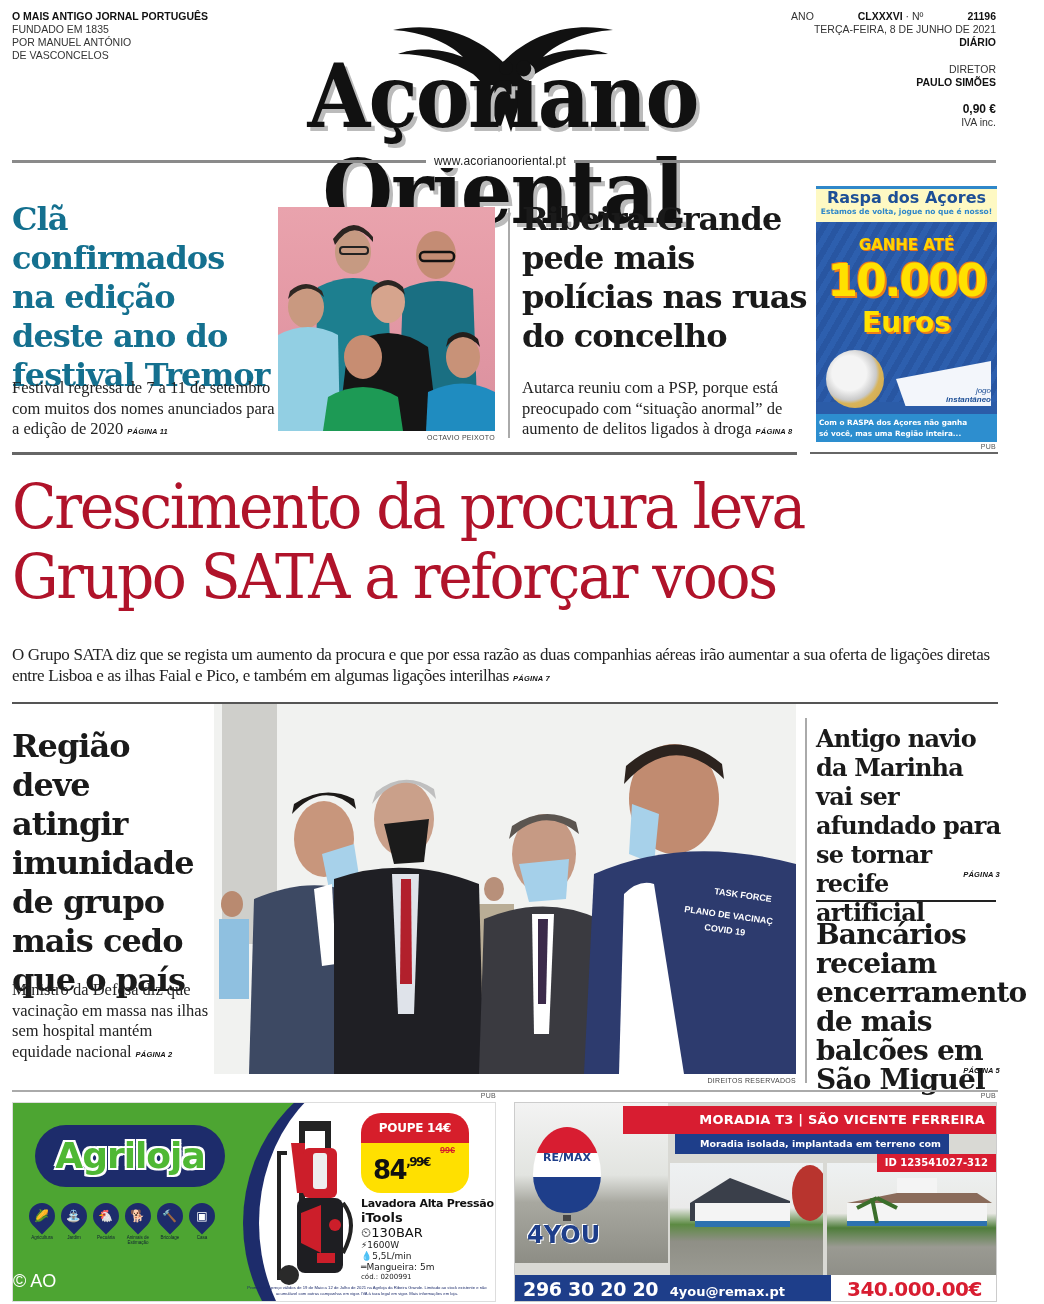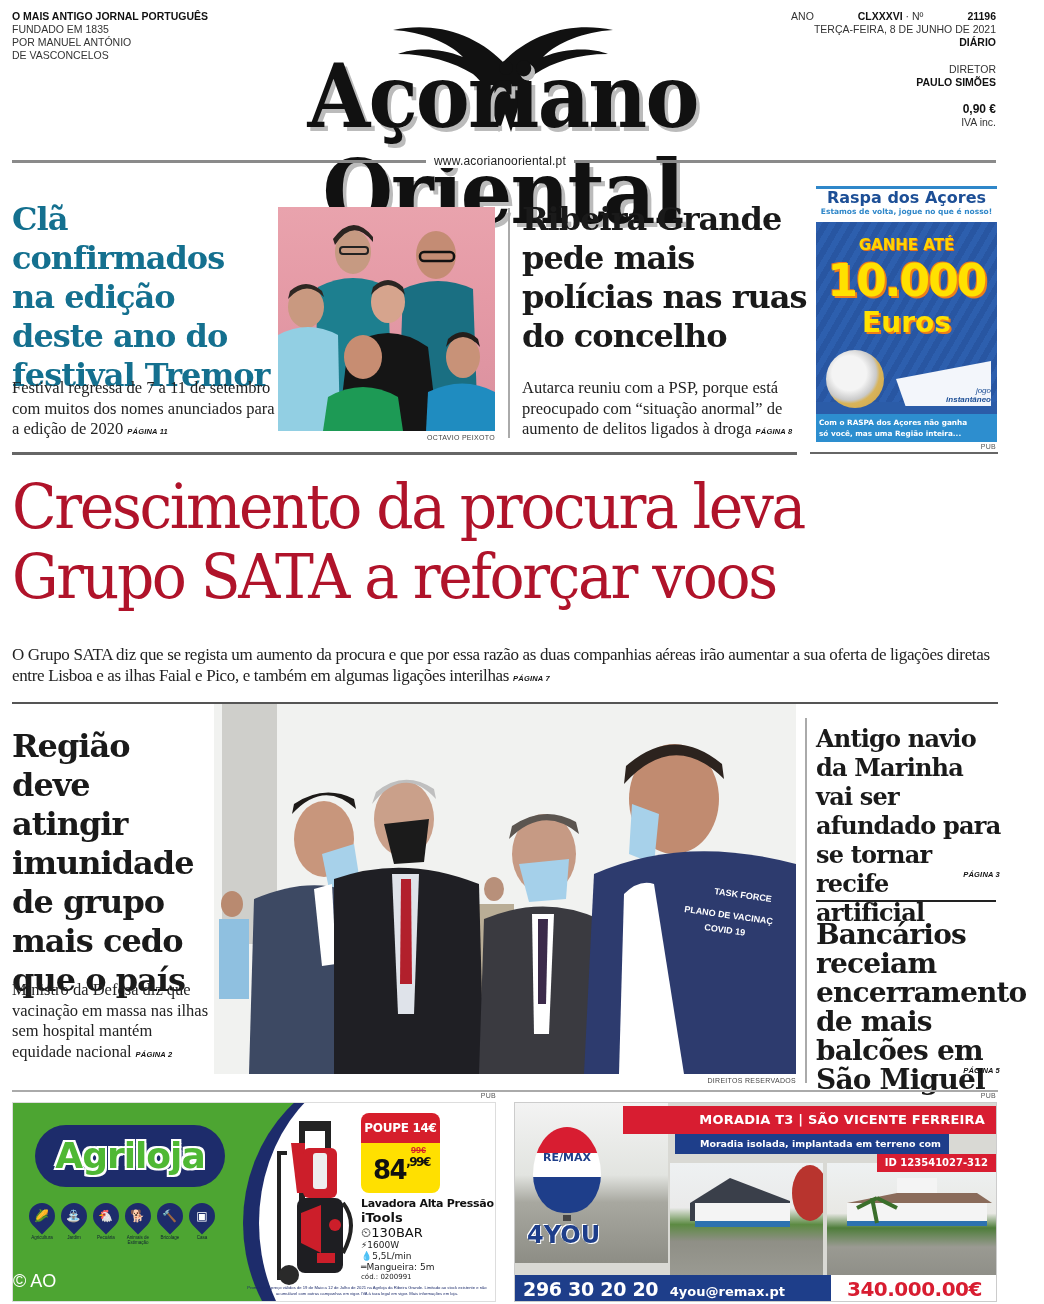--- a/index.html
+++ b/index.html
@@ -31,21 +31,21 @@
   .vsep { background: #aaa; width: 2px; }
   .vsep1 { left: 508px; top: 208px; height: 230px; }
   .black-head { font-family: "DejaVu Serif", serif; font-weight: bold; color: #1a1a1a; letter-spacing: -1px; }
   .ribeira-head { left: 522px; top: 200px; width: 290px; font-size: 32px; line-height: 39px; }
   .ribeira-sub { left: 522px; top: 378px; width: 290px; }
   .rule-a { left: 12px; top: 452px; width: 785px; height: 3px; background: #666; }
   .rule-b { left: 810px; top: 452px; width: 188px; height: 2px; background: #666; }
 
   
   .raspa { left: 816px; top: 186px; width: 181px; height: 256px; background: #2b5ca8; overflow: hidden; }
-  .raspa-top { position: absolute; left: 0; top: 0; width: 100%; height: 36px; background: #ffffff; text-align: center; border-top: 3px solid #2f87c9; }
+  .raspa-top { position: absolute; left: 0; top: 0; width: 100%; height: 36px; background: #fef9c3; text-align: center; border-top: 3px solid #2f87c9; }
   .raspa-title { font-family: "DejaVu Sans", sans-serif; font-weight: bold; font-size: 16px; color: #1d4f96; line-height: 18px; }
   .raspa-tag { font-family: "DejaVu Sans", sans-serif; font-weight: bold; font-size: 7.5px; color: #2f87c9; }
   .raspa-stripes { position: absolute; left: 0; top: 36px; width: 100%; height: 180px; background: repeating-linear-gradient(120deg, #2d5fae 0 6px, #2856a2 6px 12px); }
   .raspa-ganhe { position: absolute; left: 0; top: 50px; width: 100%; text-align: center; font-family: "DejaVu Sans", sans-serif; font-weight: bold; font-size: 15px; color: #ffd400; text-shadow: 1px 1px 0 #e8731a; }
   .raspa-amount { position: absolute; left: 0; top: 70px; width: 100%; text-align: center; font-family: "DejaVu Sans", sans-serif; font-weight: bold; font-size: 44px; color: #ffe100; letter-spacing: -2px; text-shadow: 2px 2px 0 #ef7d1a, -1px -1px 0 #ef7d1a; line-height: 50px; }
   .raspa-euros { position: absolute; left: 0; top: 120px; width: 100%; text-align: center; font-family: "DejaVu Sans", sans-serif; font-weight: bold; font-size: 28px; color: #ffe100; text-shadow: 2px 2px 0 #ef7d1a; }
   .coin { position: absolute; left: 10px; top: 164px; width: 58px; height: 58px; border-radius: 50%; background: radial-gradient(circle at 40% 40%, #f4f4f4 0 35%, #c9c9c9 55%, #d8b45a 62%, #caa04a 100%); }
   .jogo { position: absolute; right: 6px; top: 200px; text-align: right; color: #1d4f96; font-style: italic; font-size: 8px; }
   .jogo-white { position: absolute; left: 80px; top: 175px; width: 95px; height: 45px; background: #f3f6fb; clip-path: polygon(0 40%, 100% 0, 100% 100%, 10% 100%); }
   .raspa-bottom { position: absolute; left: 0; bottom: 0; width: 100%; height: 28px; background: #2d8ecf; color: #fff; font-family: "DejaVu Sans", sans-serif; font-weight: bold; font-size: 7.3px; line-height: 11px; padding: 3px 3px; }
@@ -79,21 +79,21 @@
   .agri-swoosh { position: absolute; left: 230px; top: -40px; width: 300px; height: 320px; border-radius: 50%; border-left: 16px solid #1d2c6b; background: #fff; }
   .agri-pill { position: absolute; left: 22px; top: 22px; width: 190px; height: 62px; border-radius: 31px; background: #1d2c6b; text-align: center; }
   .agri-logo { font-family: "DejaVu Sans", sans-serif; font-weight: bold; font-size: 36px; color: #4fb834; line-height: 62px; letter-spacing: -1px; text-shadow: 2px 2px 0 #fff, -2px -2px 0 #fff, 2px -2px 0 #fff, -2px 2px 0 #fff; }
   .agri-icons { position: absolute; left: 16px; top: 100px; display: flex; gap: 6px; }
   .agri-icon { width: 26px; text-align: center; }
   .pin { width: 26px; height: 26px; background: #1d2c6b; border-radius: 50% 50% 50% 0; transform: rotate(-45deg); margin: 0 auto; position: relative; }
   .pin span { position: absolute; left: 0; top: 0; width: 26px; height: 26px; transform: rotate(45deg); color: #fff; font-size: 12px; line-height: 26px; text-align: center; }
   .agri-icon-label { font-size: 4.5px; color: #123; margin-top: 6px; line-height: 5px; }
   .copyright { position: absolute; left: 0; top: 168px; font-family: "Liberation Sans", sans-serif; font-size: 18px; color: #fff; }
   .washer { position: absolute; left: 256px; top: 10px; width: 90px; height: 180px; }
-  .price-box { position: absolute; left: 348px; top: 10px; width: 79px; height: 80px; border-radius: 8px; overflow: hidden; }
+  .price-box { position: absolute; left: 348px; top: 10px; width: 108px; height: 80px; border-radius: 20px; overflow: hidden; }
   .price-top { height: 30px; background: #d61e2b; color: #fff; font-family: "DejaVu Sans", sans-serif; font-weight: bold; font-size: 12px; text-align: center; line-height: 30px; letter-spacing: -0.3px; }
   .price-bot { height: 50px; background: #ffe000; text-align: center; position: relative; }
   .old-price { position: absolute; right: 14px; top: 2px; font-size: 9px; font-weight: bold; color: #d61e2b; text-decoration: line-through; }
   .new-price { position: absolute; left: 12px; top: 12px; font-family: "DejaVu Sans", sans-serif; font-weight: bold; font-size: 26px; color: #111; letter-spacing: -1.5px; }
   .new-cents { font-size: 12px; vertical-align: top; }
   .product { position: absolute; left: 348px; top: 94px; width: 134px; font-family: "DejaVu Sans", sans-serif; color: #111; }
   .prod-name { font-size: 11px; font-weight: bold; line-height: 13px; letter-spacing: -0.3px; }
   .prod-brand { font-size: 13px; font-weight: bold; color: #111; }
   .prod-spec-big { font-size: 13px; line-height: 15px; font-weight: normal; }
   .prod-spec { font-size: 9px; line-height: 11px; color: #222; }

